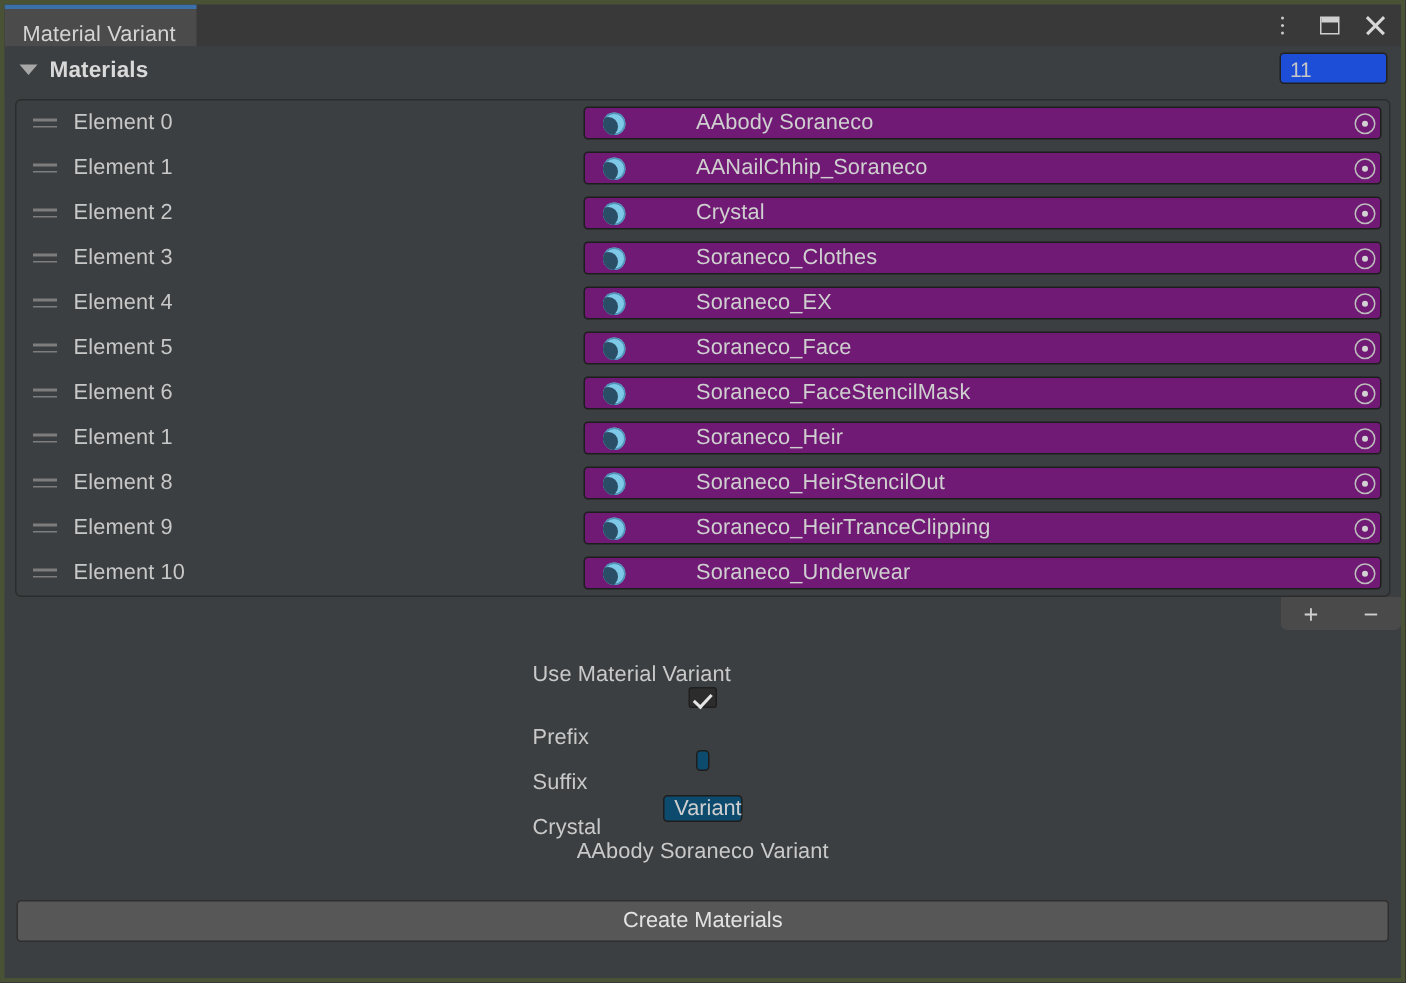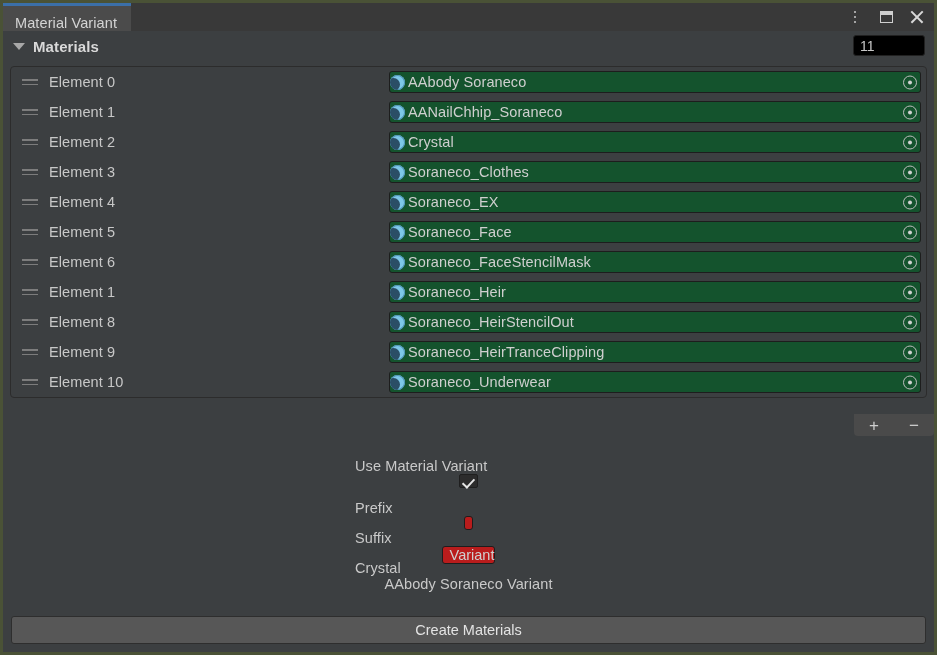--- a/index.html
+++ b/index.html
@@ -100,35 +100,35 @@
     font-size: 15px;
     font-weight: bold;
     letter-spacing: .1px;
   }
   .size-field {
     position: absolute;
     right: 9px;
     top: 4px;
     width: 72px;
     height: 21px;
-    background: #000000;
+    background: #1d4ed8;
     border: 1px solid #212121;
     border-radius: 3px;
     color: #c7c7c7;
     font-size: 14px;
     display: flex;
     align-items: center;
     padding-left: 6px;
     box-sizing: border-box;
     cursor: text;
   }
 
   
   .list {
-    margin: 5px 7px 16px 7px;
+    margin: 5px 7px 0 7px;
     background: #3c3f41;
     border: 1px solid #2c2c2c;
     border-radius: 4px;
     overflow: hidden;
   }
   .row {
     position: relative;
     height: 30px;
     display: flex;
     align-items: center;
@@ -149,28 +149,29 @@
     font-size: 14.5px;
     flex: 0 0 auto;
     width: 340px;
     letter-spacing: .1px;
   }
   .objfield {
     position: relative;
     flex: 1;
     height: 22px;
     margin-right: 5px;
-    background: #14532d;
+    background: #701a75;
     border: 1px solid #1d1d1d;
     border-radius: 3px;
     display: flex;
     align-items: center;
-    padding-left: 0;
+    padding-left: 12px;
     box-sizing: border-box;
     cursor: default;
+    gap: 44px;
   }
   .mat-icon {
     width: 15px; height: 15px;
     border-radius: 50%;
     background: #7ec8e8;
     position: relative;
     flex: 0 0 auto;
     margin-right: 3px;
     overflow: hidden;
     box-shadow: inset 0 0 0 1px #4d93b5;
@@ -263,21 +264,21 @@
     position: absolute;
     left: 5px; top: 1px;
     width: 5px; height: 10px;
     border: solid #e6e6e6;
     border-width: 0 2.2px 2.2px 0;
     transform: rotate(43deg);
   }
   .textfield {
     flex: 1;
     height: 23px;
-    background: #b91c1c;
+    background: #0c4a6e;
     border: 1px solid #1d1d1d;
     border-radius: 3px;
     color: #cfcfcf;
     font-size: 14.5px;
     display: flex;
     align-items: center;
     padding-left: 7px;
     box-sizing: border-box;
     margin-right: 0;
     cursor: text;

